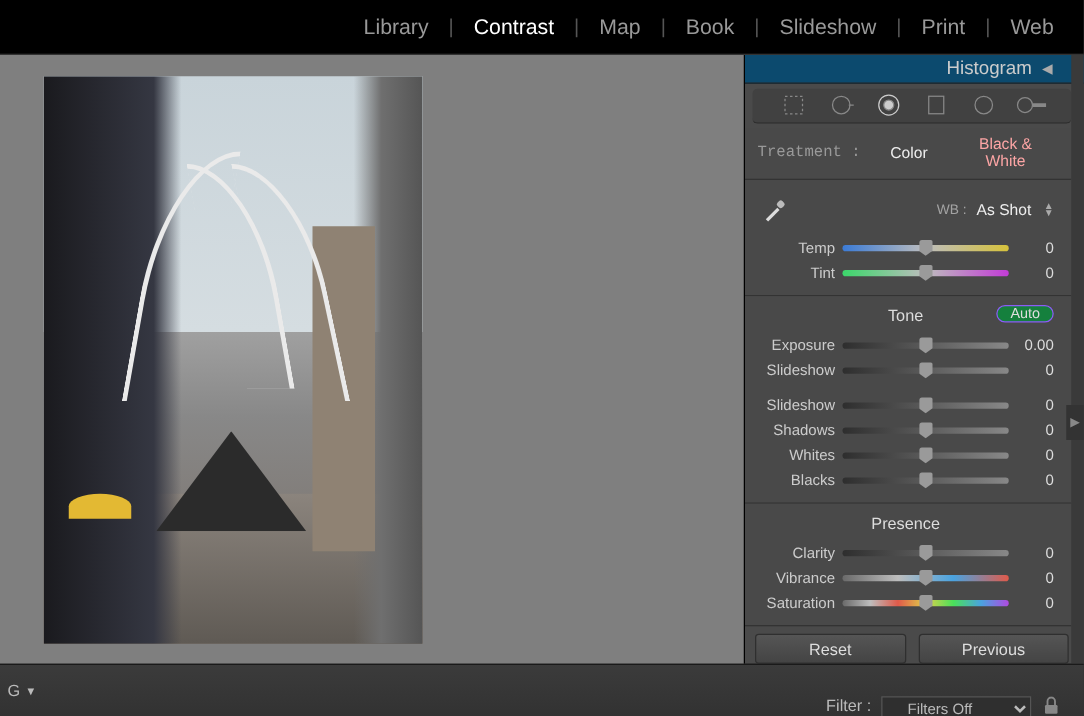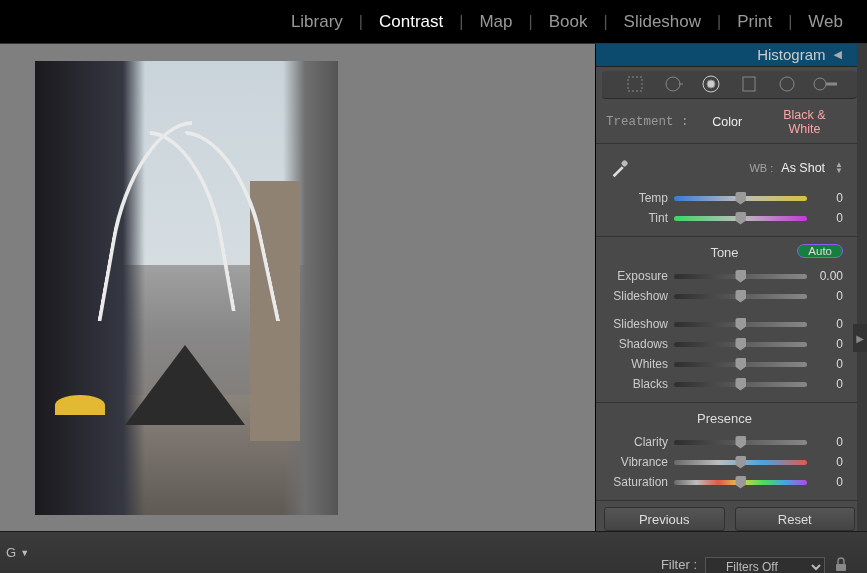--- a/index.html
+++ b/index.html
@@ -268,22 +268,22 @@
       <div class="slider-row">
         <span class="slabel">Saturation</span>
         <div class="strack grad-sat">
             <div class="sthumb"></div>
           </div>
         <span class="sval">0</span>
       </div>
     </div>
 
     <div class="btnrow">
+      <div class="bigbtn">Reset</div>
       <div class="bigbtn">Previous</div>
-      <div class="bigbtn">Reset</div>
     </div>
   </div>
 
   <div class="arrow-right-edge">▶</div>
 </div>
 
 <div class="bottom">
   <div class="sort">
     <span>G</span>
     <span class="chev">▼</span>

